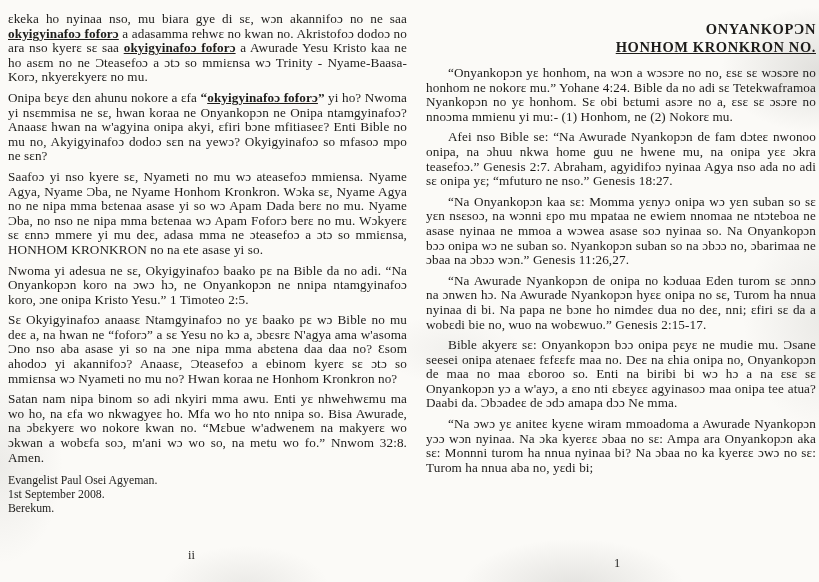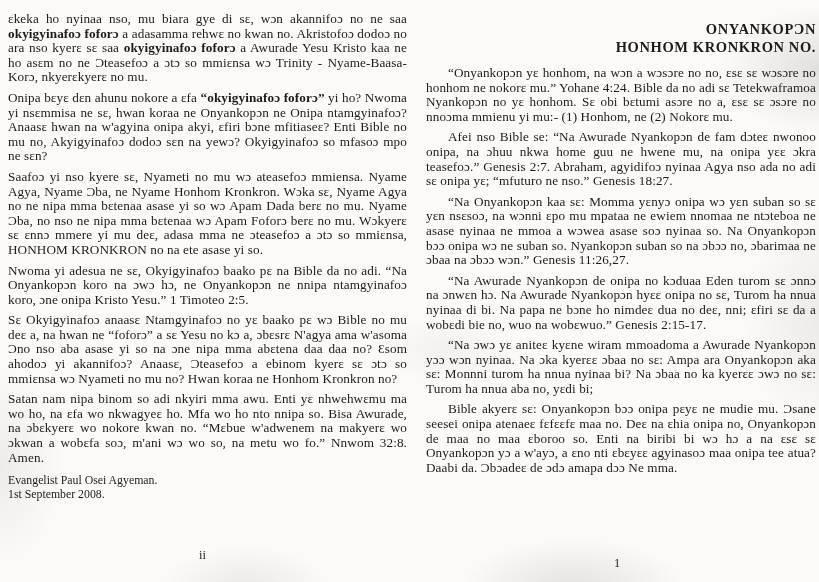--- a/index.html
+++ b/index.html
@@ -27,74 +27,75 @@
   .page-right{left:426px;width:390px;top:14px;}
   .page p{
     margin:0 0 6px 0;
     text-align:justify;
     font-size:13.2px;
     line-height:14.6px;
     letter-spacing:.1px;
   }
   .page-right p{text-indent:22px;}
   .b{font-weight:bold;}
-  .u{}
+  .u{text-decoration:underline;}
   .title{
     text-align:right;
     font-weight:bold;
     font-size:14.5px;
     line-height:18px;
     margin:6px 0 10px 0;
     letter-spacing:.6px;
   }
-  .title .line2{}
+  .title .line2{text-decoration:underline;}
   .footer{
     margin-top:8px;
     font-size:11.8px;
     line-height:14px;
   }
   .pageno{
     position:absolute;
     font-size:12.5px;
     color:#2a2927;
   }
-  .pageno-left{left:199px;top:548px;}
+  .pageno-left{left:188px;top:548px;}
   .pageno-right{left:614px;top:556px;}
 </style>
 </head>
 <body>
 
 <div class="scan">
 
   <div class="page page-left">
     <div>
         <p><span>ɛkeka ho nyinaa nso, mu biara gye di sɛ, wɔn akannifoɔ no ne saa </span><span class="b u">okyigyinafoɔ foforɔ</span><span> a adasamma rehwɛ no kwan no. Akristofoɔ dodoɔ no ara nso kyerɛ sɛ saa </span><span class="b u">okyigyinafoɔ foforɔ</span><span> a Awurade Yesu Kristo kaa ne ho asɛm no ne Ɔteasefoɔ a ɔtɔ so mmiɛnsa wɔ Trinity - Nyame-Baasa-Korɔ, nkyerɛkyerɛ no mu.</span></p>
         <p><span>Onipa bɛyɛ dɛn ahunu nokore a ɛfa </span><span class="b">“</span><span class="b u">okyigyinafoɔ foforɔ</span><span class="b">”</span><span> yi ho? Nwoma yi nsɛmmisa ne sɛ, hwan koraa ne Onyankopɔn ne Onipa ntamgyinafoɔ? Anaasɛ hwan na w'agyina onipa akyi, ɛfiri bɔne mfitiaseɛ? Enti Bible no mu no, Akyigyinafoɔ dodoɔ sɛn na yewɔ? Okyigyinafoɔ so mfasoɔ mpo ne sɛn?</span></p>
         <p><span>Saafoɔ yi nso kyere sɛ, Nyameti no mu wɔ ateasefoɔ mmiensa. Nyame Agya, Nyame Ɔba, ne Nyame Honhom Kronkron. Wɔka sɛ, Nyame Agya no ne nipa mma bɛtenaa asase yi so wɔ Apam Dada berɛ no mu. Nyame Ɔba, no nso ne nipa mma bɛtenaa wɔ Apam Foforɔ berɛ no mu. Wɔkyerɛ sɛ ɛnnɔ mmere yi mu deɛ, adasa mma ne ɔteasefoɔ a ɔtɔ so mmiɛnsa, HONHOM KRONKRON no na ete asase yi so.</span></p>
         <p><span>Nwoma yi adesua ne sɛ, Okyigyinafoɔ baako pɛ na Bible da no adi. “Na Onyankopɔn koro na ɔwɔ hɔ, ne Onyankopɔn ne nnipa ntamgyinafoɔ koro, ɔne onipa Kristo Yesu.” 1 Timoteo 2:5.</span></p>
         <p><span>Sɛ Okyigyinafoɔ anaasɛ Ntamgyinafoɔ no yɛ baako pɛ wɔ Bible no mu deɛ a, na hwan ne “foforɔ” a sɛ Yesu no kɔ a, ɔbɛsrɛ N'agya ama w'asoma Ɔno nso aba asase yi so na ɔne nipa mma abɛtena daa daa no? Ɛsom ahodoɔ yi akannifoɔ? Anaasɛ, Ɔteasefoɔ a ebinom kyerɛ sɛ ɔtɔ so mmiɛnsa wɔ Nyameti no mu no? Hwan koraa ne Honhom Kronkron no?</span></p>
         <p><span>Satan nam nipa binom so adi nkyiri mma awu. Enti yɛ nhwehwɛmu ma wo ho, na ɛfa wo nkwagyeɛ ho. Mfa wo ho nto nnipa so. Bisa Awurade, na ɔbɛkyerɛ wo nokore kwan no. “Mɛbue w'adwenem na makyerɛ wo ɔkwan a wobɛfa soɔ, m'ani wɔ wo so, na metu wo fo.” Nnwom 32:8. Amen.</span></p>
       </div>
     <div class="footer">
       <div>Evangelist Paul Osei Agyeman.</div>
       <div>1st September 2008.</div>
+      <div>Berekum.</div>
     </div>
   </div>
 
   <div class="page page-right">
     <div class="title">
       <div class="line1">ONYANKOPƆN</div>
       <div class="line2">HONHOM KRONKRON NO.</div>
     </div>
     <div>
         <p><span>“Onyankopɔn yɛ honhom, na wɔn a wɔsɔre no no, ɛsɛ sɛ wɔsɔre no honhom ne nokorɛ mu.” Yohane 4:24. Bible da no adi sɛ Tetekwaframoa Nyankopɔn no yɛ honhom. Sɛ obi bɛtumi asɔre no a, ɛsɛ sɛ ɔsɔre no nnoɔma mmienu yi mu:- (1) Honhom, ne (2) Nokorɛ mu.</span></p>
         <p><span>Afei nso Bible se: “Na Awurade Nyankopɔn de fam dɔteɛ nwonoo onipa, na ɔhuu nkwa home guu ne hwene mu, na onipa yɛɛ ɔkra teasefoɔ.” Genesis 2:7. Abraham, agyidifoɔ nyinaa Agya nso ada no adi sɛ onipa yɛ; “mfuturo ne nso.” Genesis 18:27.</span></p>
         <p><span>“Na Onyankopɔn kaa sɛ: Momma yɛnyɔ onipa wɔ yɛn suban so sɛ yɛn nsɛsoɔ, na wɔnni ɛpo mu mpataa ne ewiem nnomaa ne ntɔteboa ne asase nyinaa ne mmoa a wɔwea asase soɔ nyinaa so. Na Onyankopɔn bɔɔ onipa wɔ ne suban so. Nyankopɔn suban so na ɔbɔɔ no, ɔbarimaa ne ɔbaa na ɔbɔɔ wɔn.” Genesis 11:26,27.</span></p>
         <p><span>“Na Awurade Nyankopɔn de onipa no kɔduaa Eden turom sɛ ɔnnɔ na ɔnwɛn hɔ. Na Awurade Nyankopɔn hyɛɛ onipa no sɛ, Turom ha nnua nyinaa di bi. Na papa ne bɔne ho nimdeɛ dua no deɛ, nni; ɛfiri sɛ da a wobɛdi bie no, wuo na wobɛwuo.” Genesis 2:15-17.</span></p>
+        <p><span>Bible akyerɛ sɛ: Onyankopɔn bɔɔ onipa pɛyɛ ne mudie mu. Ɔsane seesei onipa atenaeɛ fɛfɛɛfɛ maa no. Deɛ na ɛhia onipa no, Onyankopɔn de maa no maa ɛboroo so. Enti na biribi bi wɔ hɔ a na ɛsɛ sɛ Onyankopɔn yɔ a w'ayɔ, a ɛno nti ɛbɛyɛɛ agyinasoɔ maa onipa tee atua? Daabi da. Ɔbɔadeɛ de ɔdɔ amapa dɔɔ Ne mma.</span></p>
         <p><span>“Na ɔwɔ yɛ aniteɛ kyɛne wiram mmoadoma a Awurade Nyankopɔn yɔɔ wɔn nyinaa. Na ɔka kyerɛɛ ɔbaa no sɛ: Ampa ara Onyankopɔn aka sɛ: Monnni turom ha nnua nyinaa bi? Na ɔbaa no ka kyerɛɛ ɔwɔ no sɛ: Turom ha nnua aba no, yɛdi bi;</span></p>
-        <p><span>Bible akyerɛ sɛ: Onyankopɔn bɔɔ onipa pɛyɛ ne mudie mu. Ɔsane seesei onipa atenaeɛ fɛfɛɛfɛ maa no. Deɛ na ɛhia onipa no, Onyankopɔn de maa no maa ɛboroo so. Enti na biribi bi wɔ hɔ a na ɛsɛ sɛ Onyankopɔn yɔ a w'ayɔ, a ɛno nti ɛbɛyɛɛ agyinasoɔ maa onipa tee atua? Daabi da. Ɔbɔadeɛ de ɔdɔ amapa dɔɔ Ne mma.</span></p>
       </div>
   </div>
 
   <div class="pageno pageno-left">ii</div>
   <div class="pageno pageno-right">1</div>
 
 </div>
 
 </body></html>

